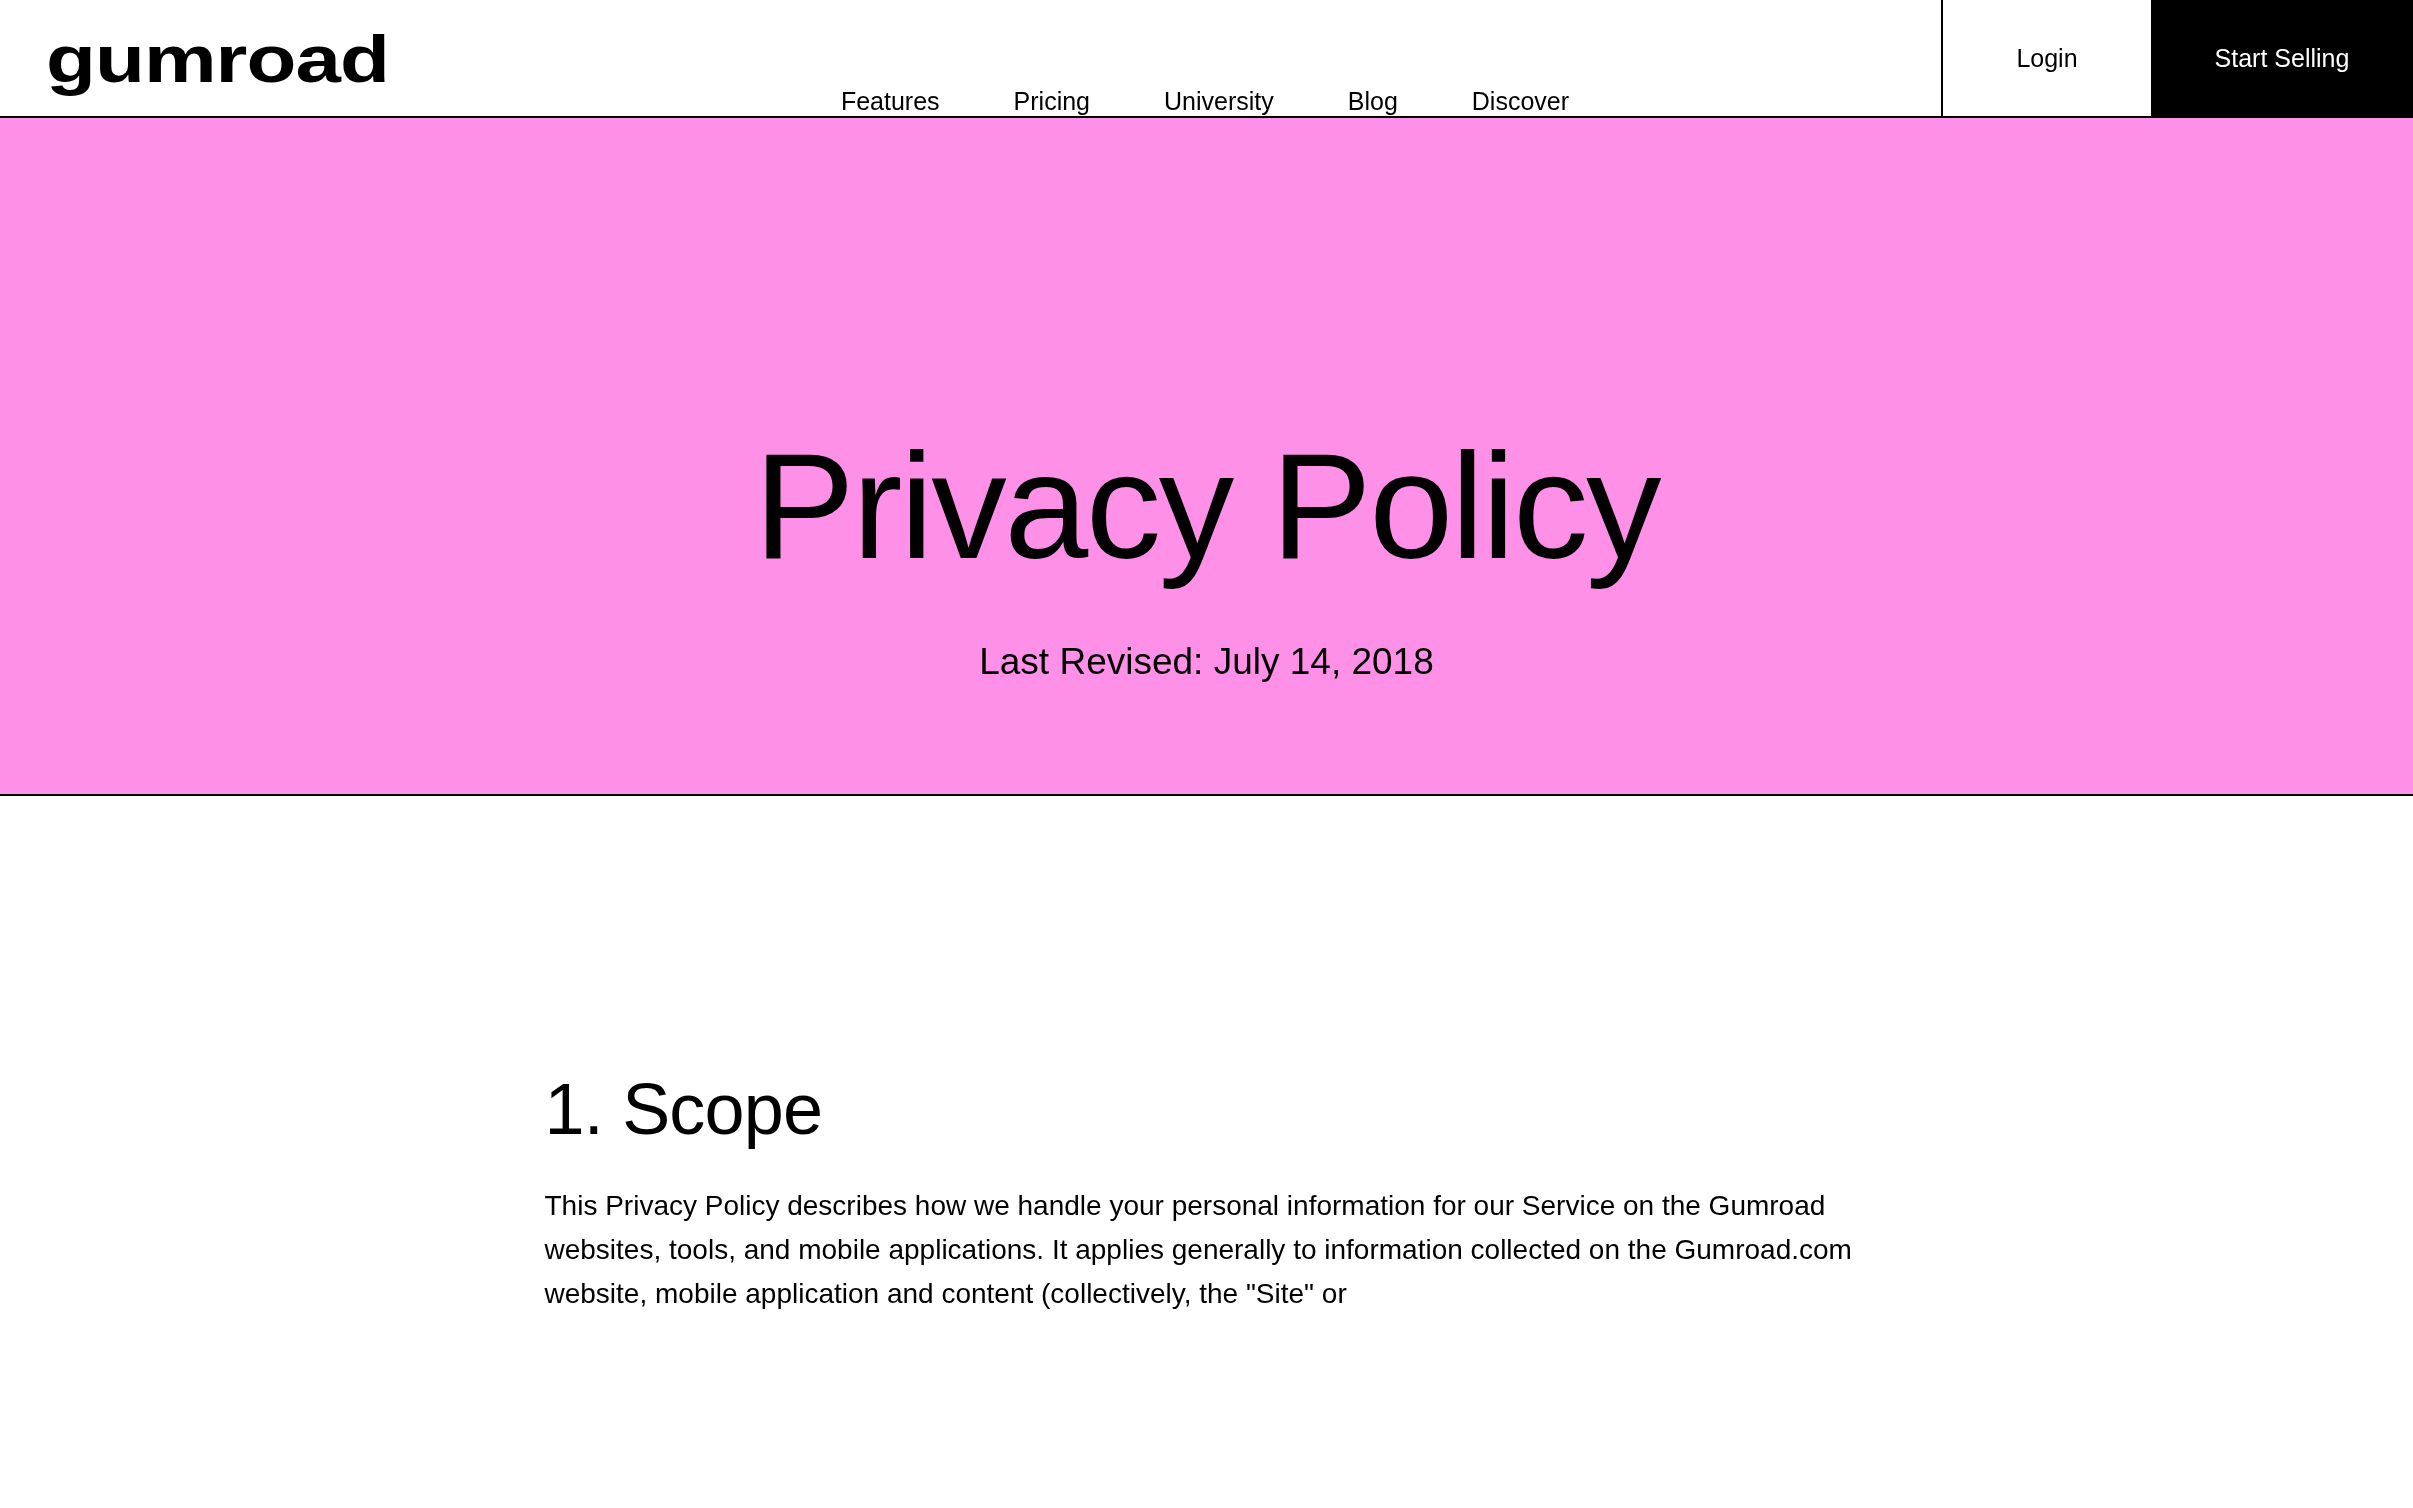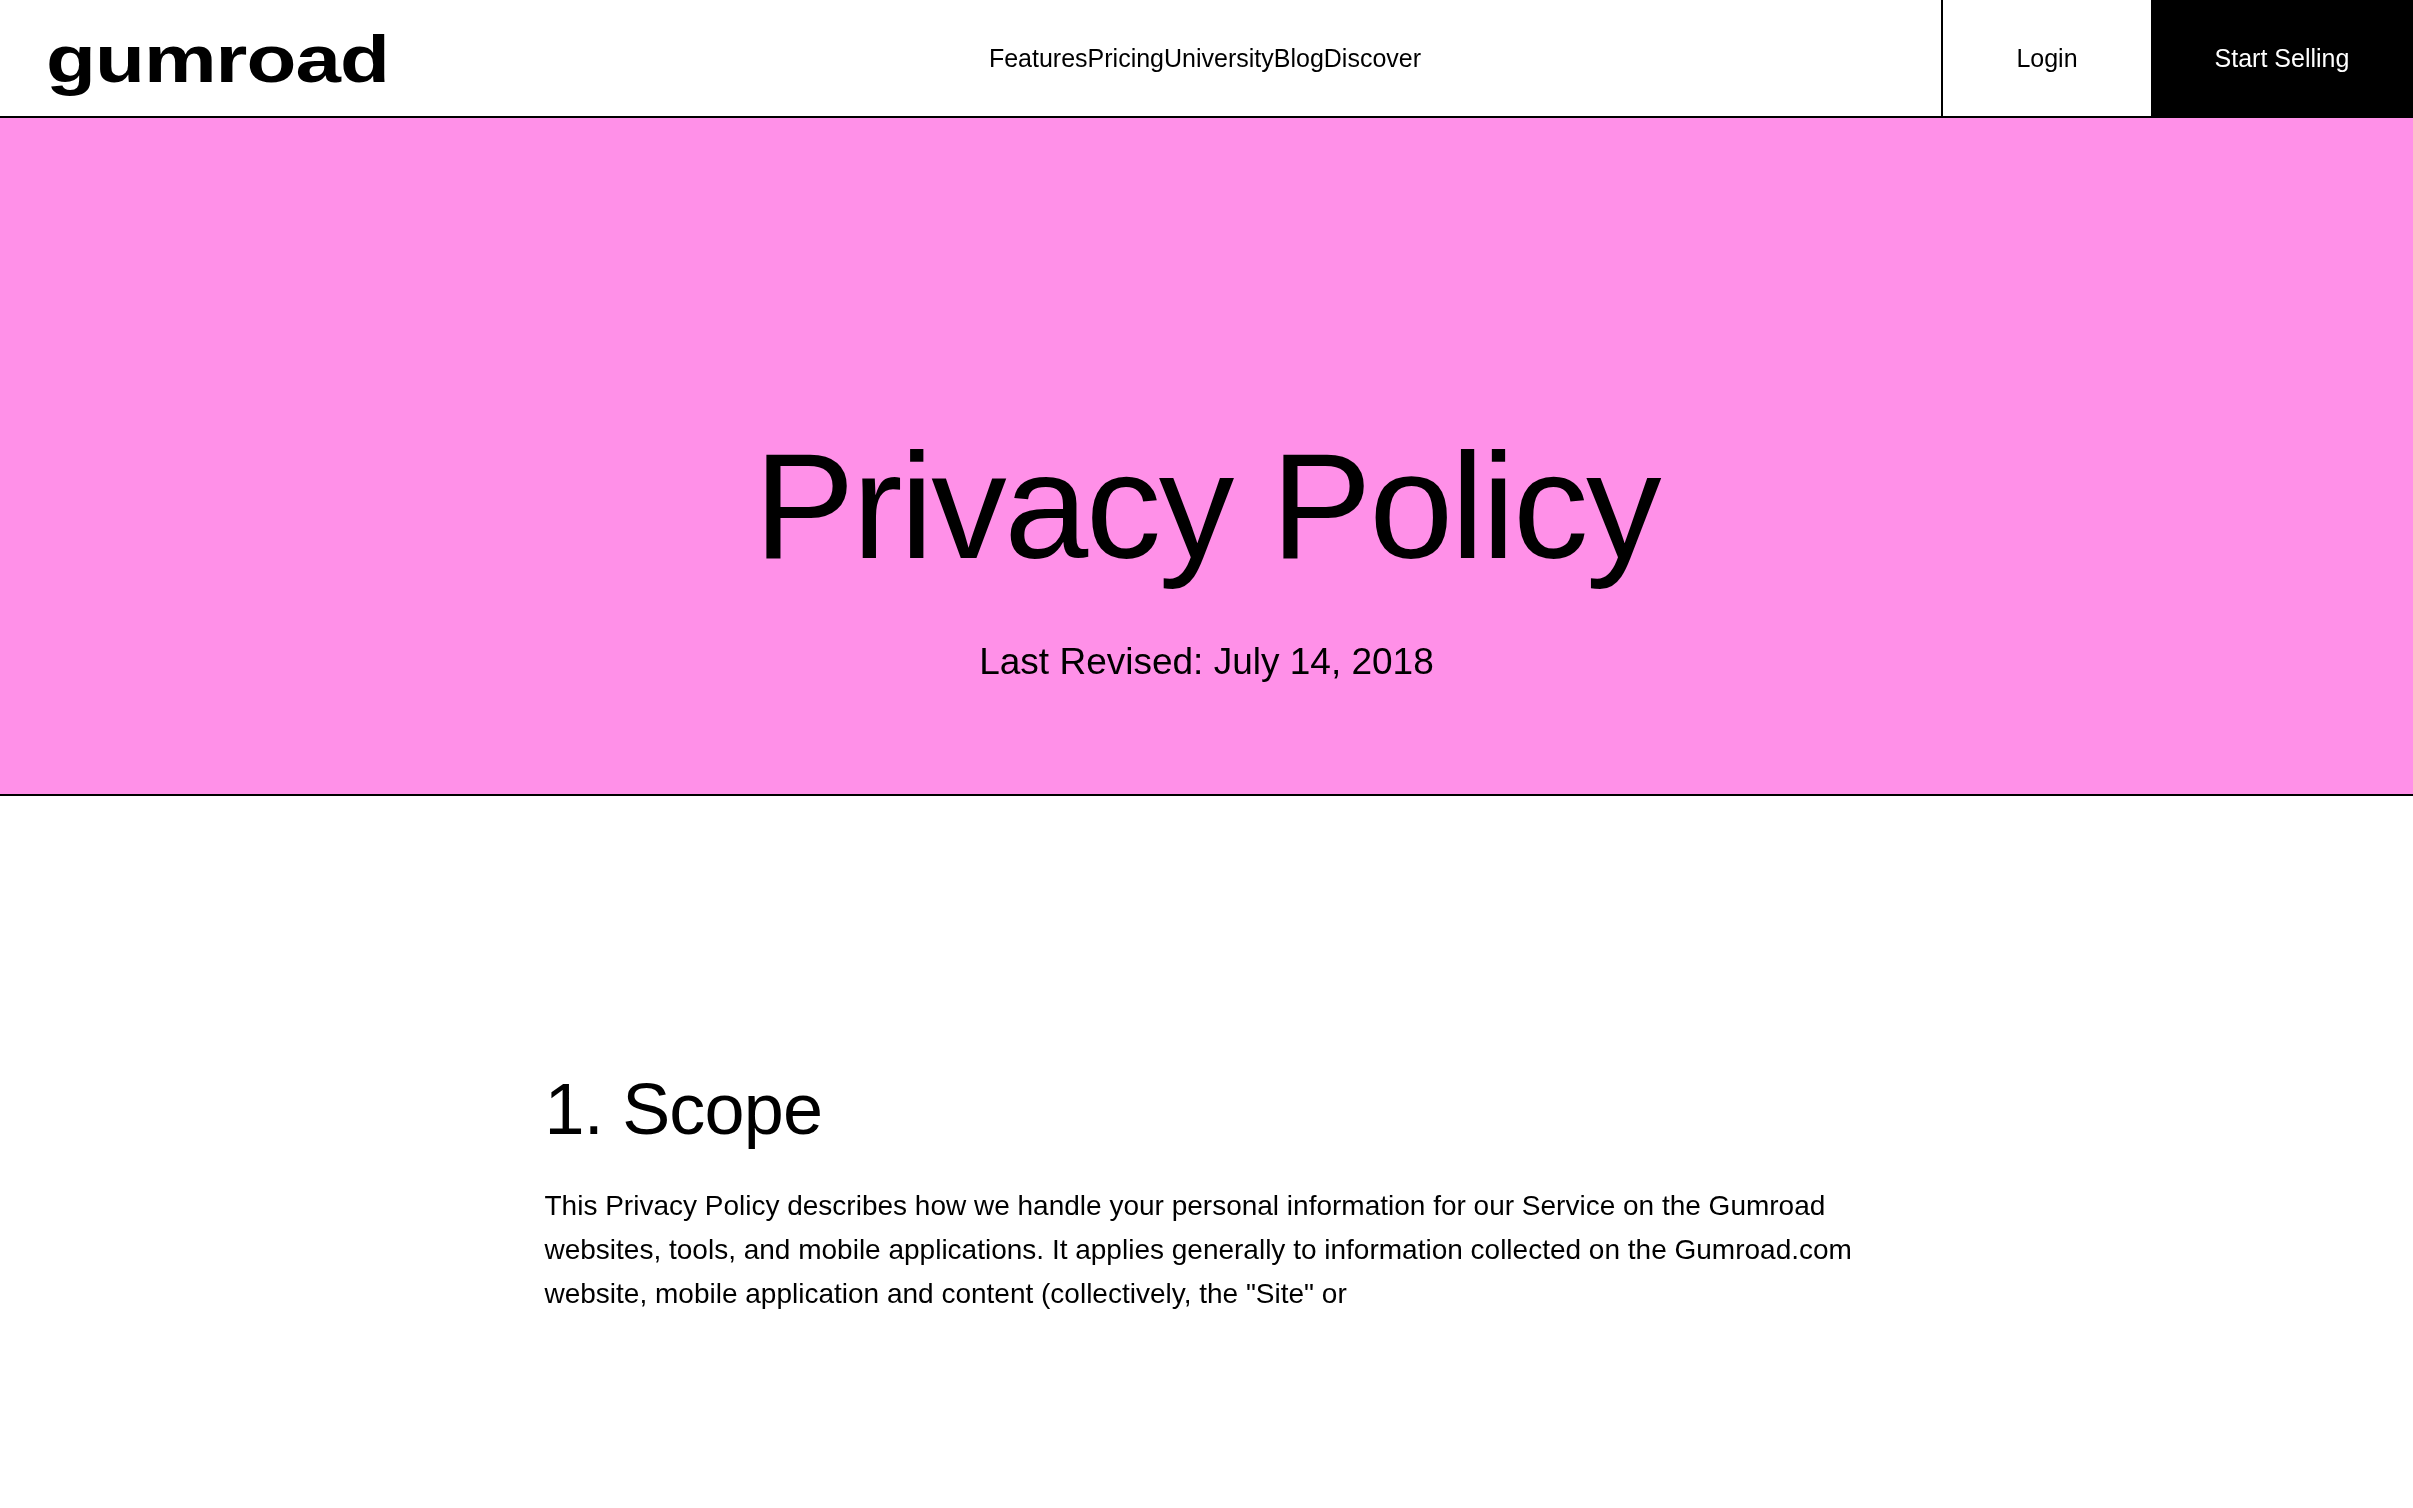--- a/index.html
+++ b/index.html
@@ -35,21 +35,22 @@
     font-weight: 700;
     letter-spacing: -0.8px;
     transform: scaleX(1.22);
     transform-origin: left center;
     line-height: 1;
     user-select: none;
   }
 
   .nav {
     display: flex;
-    align-items: center;
+    align-items: flex-end;
+    gap: 74px;
     margin: 0 auto;
   }
 
   .nav-item {
     font-size: 25px;
     color: #000000;
     text-decoration: none;
     cursor: pointer;
     white-space: nowrap;
   }

